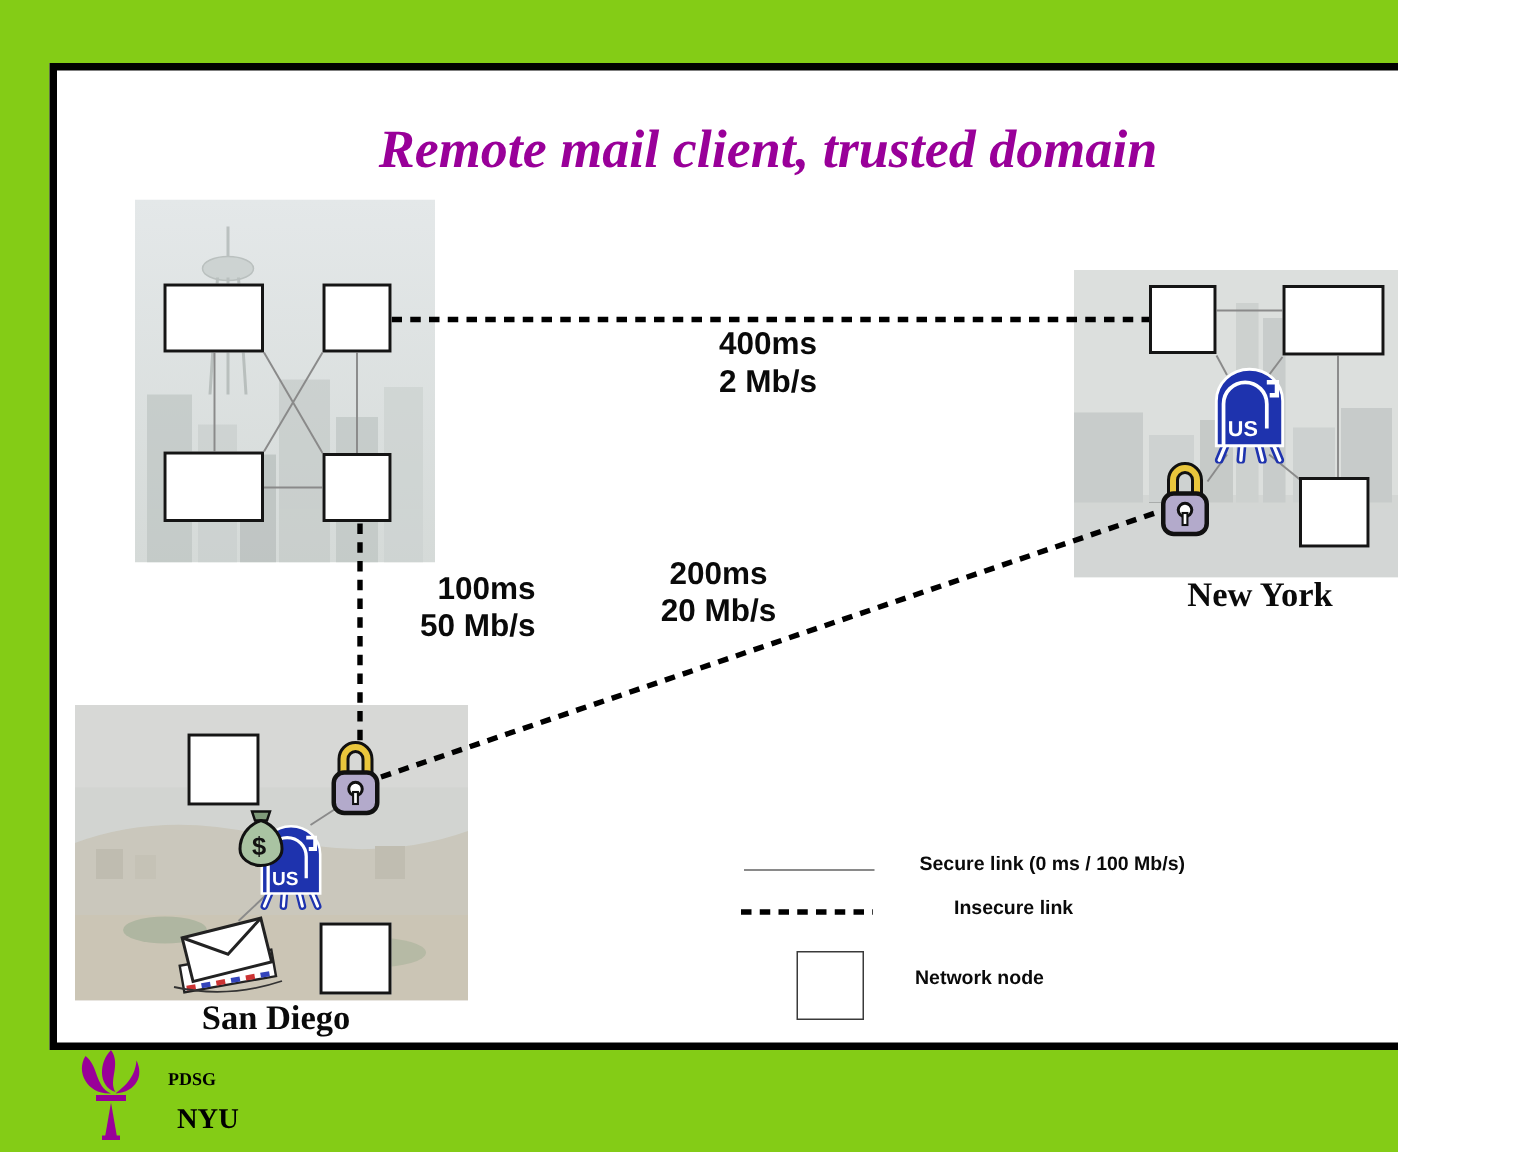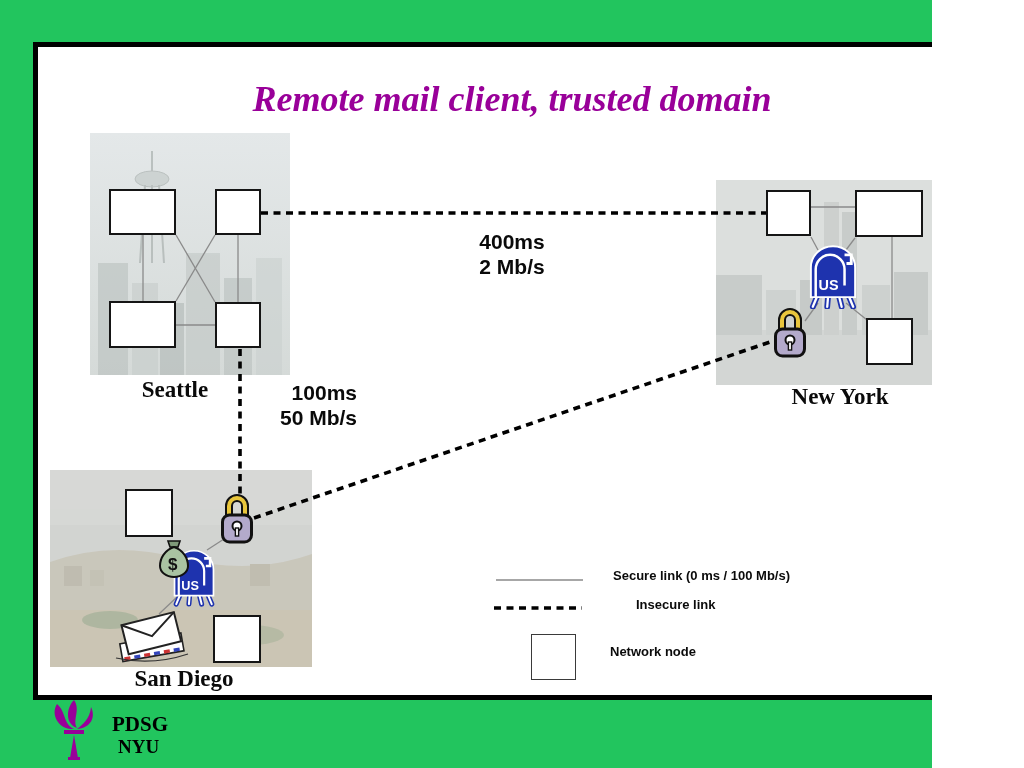--- a/index.html
+++ b/index.html
@@ -1,36 +1,36 @@
 <!DOCTYPE html>
 <html><head>
 <meta charset="utf-8">
 <style>
   html,body{margin:0;padding:0;background:#fff;}
-  .stage{position:relative;width:932px;height:768px;background:#22c55e;overflow:hidden;
+  .stage{position:relative;width:932px;height:768px;background:#84cc16;overflow:hidden;
          font-family:"Liberation Sans",sans-serif;}
   .slide-border{position:absolute;left:33px;top:42px;width:957px;height:658px;
                 border:5px solid #000;box-sizing:border-box;background:#fff;}
   .title{position:absolute;left:0;top:78px;width:1024px;text-align:center;
          font-family:"Liberation Serif",serif;font-style:italic;font-weight:bold;
          font-size:36px;color:#990099;letter-spacing:0px;}
   .photo{position:absolute;z-index:1;}
   .photo svg{display:block;}
   .node{position:absolute;background:#fff;border:2px solid #151515;box-sizing:border-box;z-index:3;}
   .lines{position:absolute;left:0;top:0;z-index:2;pointer-events:none;}
   .icon{position:absolute;z-index:4;}
   .citylabel{position:absolute;z-index:5;font-family:"Liberation Serif",serif;
              font-weight:bold;font-size:23px;color:#0a0a0a;text-align:center;width:140px;}
   .linklabel{position:absolute;z-index:5;font-weight:bold;font-size:21px;color:#0a0a0a;
              text-align:center;width:124px;line-height:25px;}
   .legendtext{position:absolute;z-index:5;font-weight:bold;font-size:13px;color:#0a0a0a;}
   .legend-swatch{position:absolute;left:531px;top:634px;width:45px;height:46px;
                  background:#fff;border:1.5px solid #3a3a3a;box-sizing:border-box;z-index:3;}
   .footer-org{position:absolute;left:112px;top:712px;font-family:"Liberation Serif",serif;
-              font-weight:bold;font-size:21px;color:#000;z-index:5;}
+              font-weight:bold;font-size:12px;color:#000;z-index:5;}
   .footer-school{position:absolute;left:118px;top:736px;font-family:"Liberation Serif",serif;
               font-weight:bold;font-size:19px;color:#000;z-index:5;}
   .pagenum{position:absolute;left:930px;top:714px;width:60px;text-align:right;
            font-family:"Liberation Serif",serif;font-size:21px;color:#111;z-index:5;}
 </style>
 </head>
 <body>
 
 <div class="stage">
 
@@ -218,31 +218,34 @@
         </g>
       </g>
       <g transform="rotate(-14 40 24)">
         <rect x="12" y="10" width="54" height="30" fill="#fff" stroke="#222" stroke-width="2"></rect>
         <path d="M12,10 L39,28 L66,10" fill="none" stroke="#222" stroke-width="2"></path>
       </g>
       <path d="M4,50 Q40,58 76,46" fill="none" stroke="#333" stroke-width="1.2"></path>
     </svg>
   </div>
 
-  <div class="citylabel" style="left:105px;top:377px;">Seattle</div>
   <div class="citylabel" style="left:114px;top:666px;">San Diego</div>
   <div class="citylabel" style="left:770px;top:384px;">New York</div>
 
-  <div class="linklabel" style="left:450px;top:217px;margin-top:12px;">
+  <div class="linklabel" style="left:450px;top:217px;">
     <div>400ms</div>
     <div>2 Mb/s</div>
   </div>
   <div class="linklabel" style="left:233px;top:380px;text-align:right;">
     <div>100ms</div>
     <div>50 Mb/s</div>
+  </div>
+  <div class="linklabel" style="left:417px;top:370px;">
+    <div>200ms</div>
+    <div>20 Mb/s</div>
   </div>
 
   <div class="legend-swatch"></div>
   <div class="legendtext" style="left:613px;top:568px;">Secure link (0 ms / 100 Mb/s)</div>
   <div class="legendtext" style="left:610px;top:597px;margin-left:26px;">Insecure link</div>
   <div class="legendtext" style="left:610px;top:644px;">Network node</div>
 
   <div class="icon" style="left:46px;top:700px;width:56px;height:62px;z-index:5;">
     <svg width="56" height="62" viewBox="0 0 56 62">
       <g fill="#990099">

